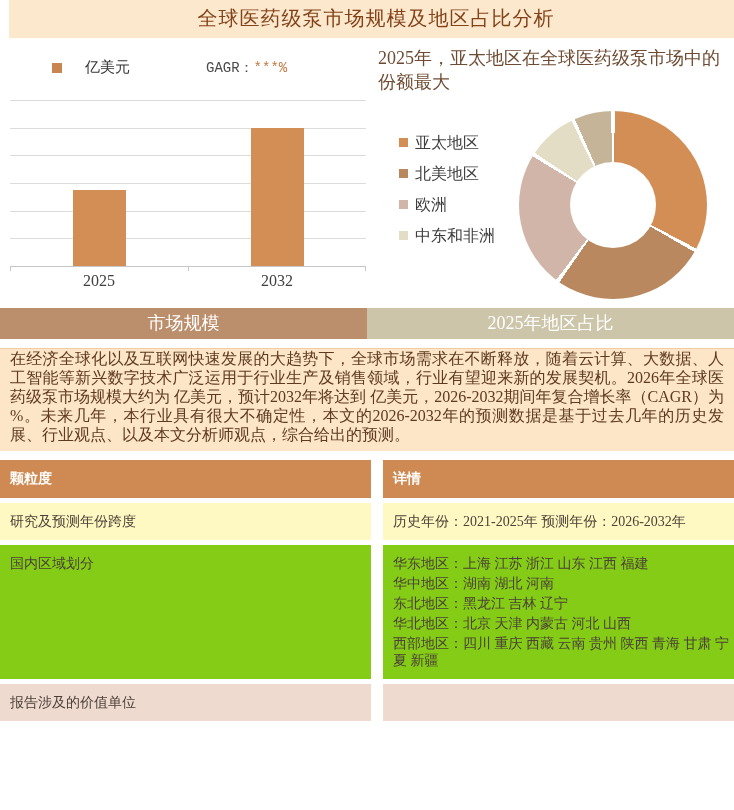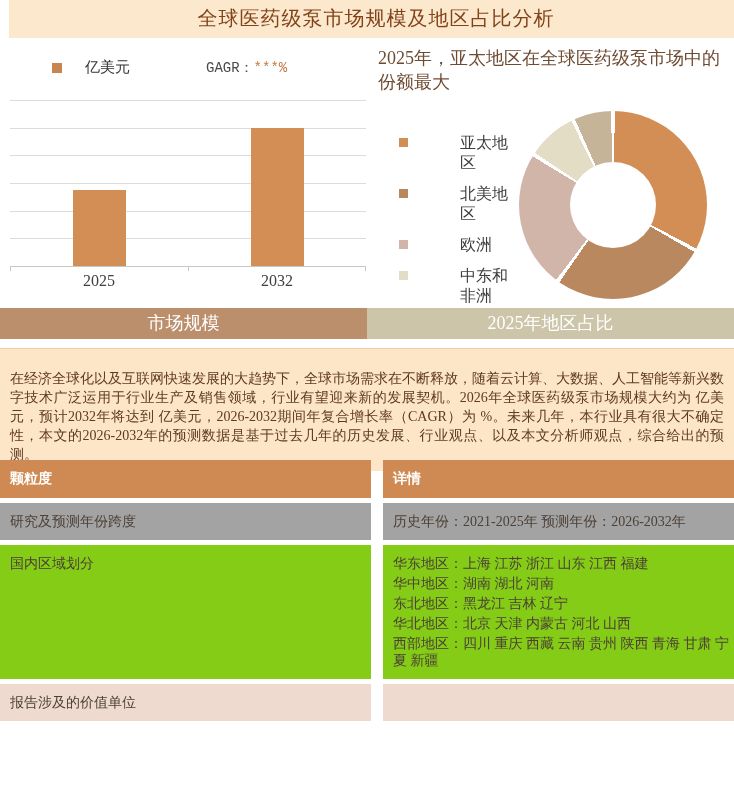--- a/index.html
+++ b/index.html
@@ -21,49 +21,49 @@
   .gridline{position:absolute;left:0;width:100%;height:1px;background:#dcdcdc;}
   .gridline.base{background:#c6c6c6;}
   .vtick{position:absolute;top:166px;width:1px;height:5px;background:#c6c6c6;}
   .bar{position:absolute;bottom:0;width:53px;background:#d28e55;}
   .x-label{position:absolute;top:272px;font-size:16px;color:#404040;transform:translateX(-50%);}
 
   
   .donut-title{position:absolute;left:378px;top:46px;width:352px;font-size:18px;
                line-height:24px;color:#6e4c33;}
   .donut-legend{position:absolute;left:399px;top:133px;width:118px;font-size:16px;color:#3d3d3d;}
-  .dl-item{display:flex;margin-bottom:11px;line-height:20px;gap:45px;}
+  .dl-item{display:flex;margin-bottom:11px;line-height:20px;}
   .dl-sw{flex:0 0 9px;width:9px;height:9px;margin:5px 7px 0 0;}
   .donut{position:absolute;left:519px;top:111px;width:188px;height:188px;border-radius:50%;}
   .donut .hole{position:absolute;left:50%;top:50%;width:86px;height:86px;margin:-43px 0 0 -43px;
                background:#fff;border-radius:50%;}
 
   
   .tabs{position:absolute;left:0;top:308px;width:734px;height:31px;display:flex;border-radius:14px;}
   .tab{flex:1;text-align:center;color:#fff;font-size:18px;line-height:31px;}
   .tab-left{background:#bb8e6c;}
   .tab-right{background:#cdc5a9;}
 
   
-  .para{position:absolute;left:0;top:348px;width:734px;box-sizing:border-box;padding:20px 10px 7px;
-        background:#fde5c8;border-top:1px solid #f2cda2;color:#5e3a20;font-size:14px;
+  .para{position:absolute;left:0;top:348px;width:734px;box-sizing:border-box;padding:0 10px 7px;
+        background:#fde5c8;border-top:1px solid #f2cda2;color:#5e3a20;font-size:16px;
         line-height:19px;text-align:justify;}
 
   
   .table-title{position:absolute;left:0;top:437px;width:734px;text-align:right;font-weight:bold;
                font-size:15px;color:#141414;font-family:"Liberation Sans","DejaVu Sans",sans-serif;margin-top:24px;}
   .gran-table{position:absolute;left:0;top:460px;width:734px;}
   .t-head,.t-row{display:grid;grid-template-columns:371px 359px;column-gap:12px;}
   .t-head-cell{background:#ce8a52;color:#fff;font-weight:bold;font-size:14px;padding:10px;
                font-family:"Liberation Sans","DejaVu Sans",sans-serif;}
   .t-row{margin-top:5px;}
   .t-cell{padding:10px;font-size:14px;line-height:17px;color:#4c4037;}
   .t-cell .detail-line{margin:0 0 3px 0;}
   .t-cell .detail-line:last-child{margin-bottom:0;}
-  .t-row:nth-child(2) .t-cell{background:#a3a3a3;}
+  .t-row:nth-child(2) .t-cell{background:#fef9c3;}
   .t-row:nth-child(3) .t-cell{background:#84cc16;}
   .t-row:nth-child(4) .t-cell{background:#efdacf;}
   .t-row:nth-child(5) .t-cell{background:#f7eae2;}
 </style>
 </head>
 <body>
 
 <div id="page">
 
   <div class="title-bar">全球医药级泵市场规模及地区占比分析</div>

